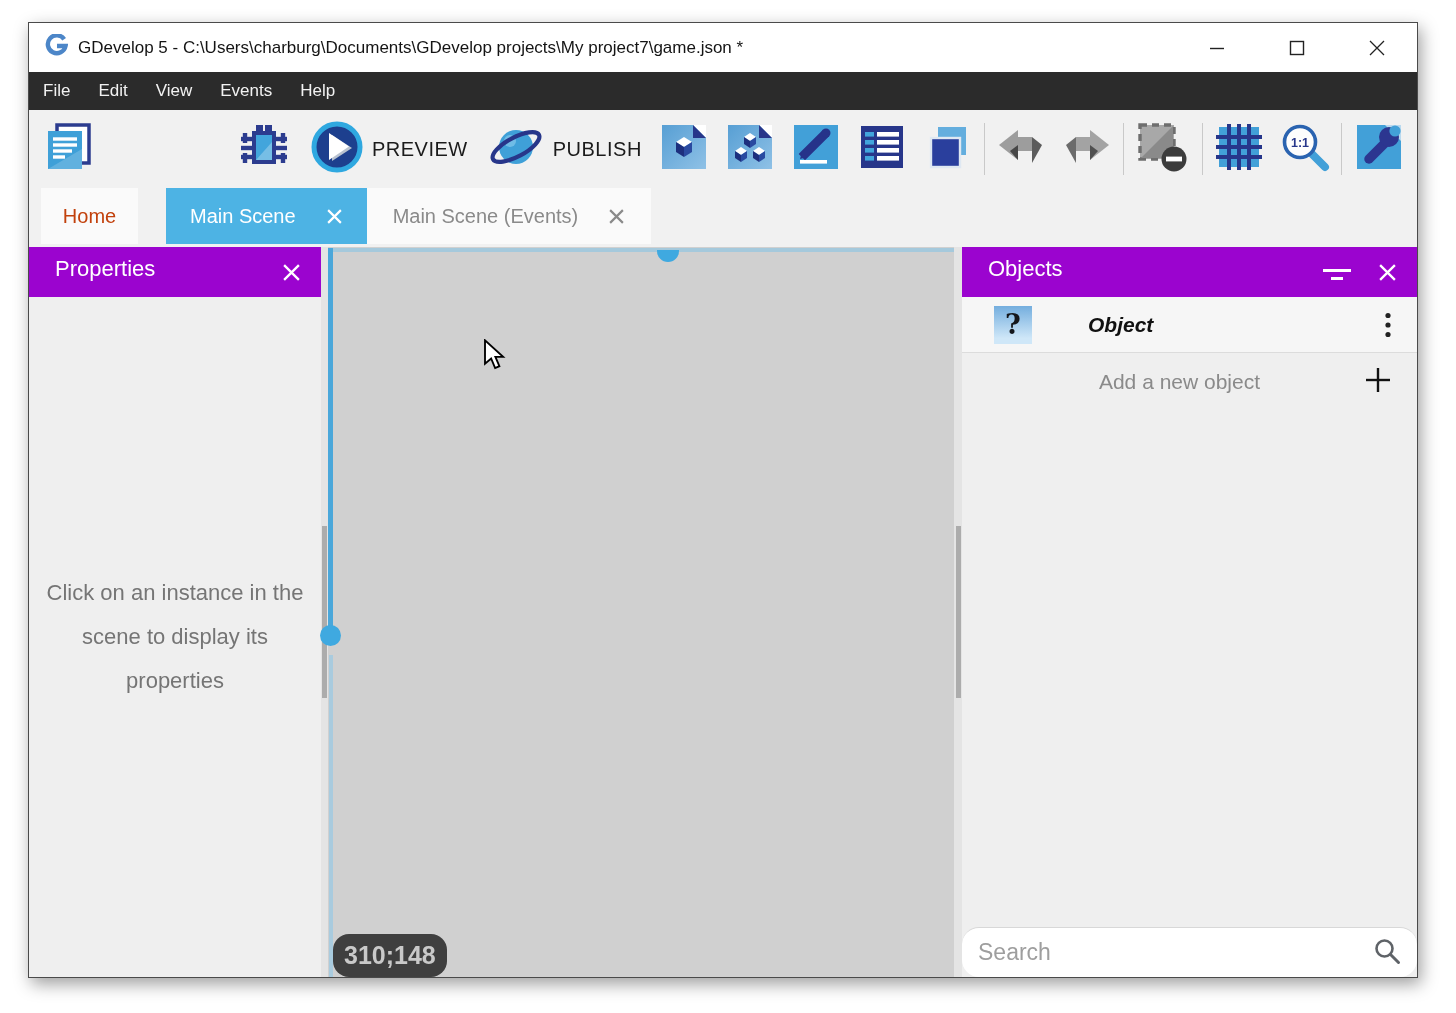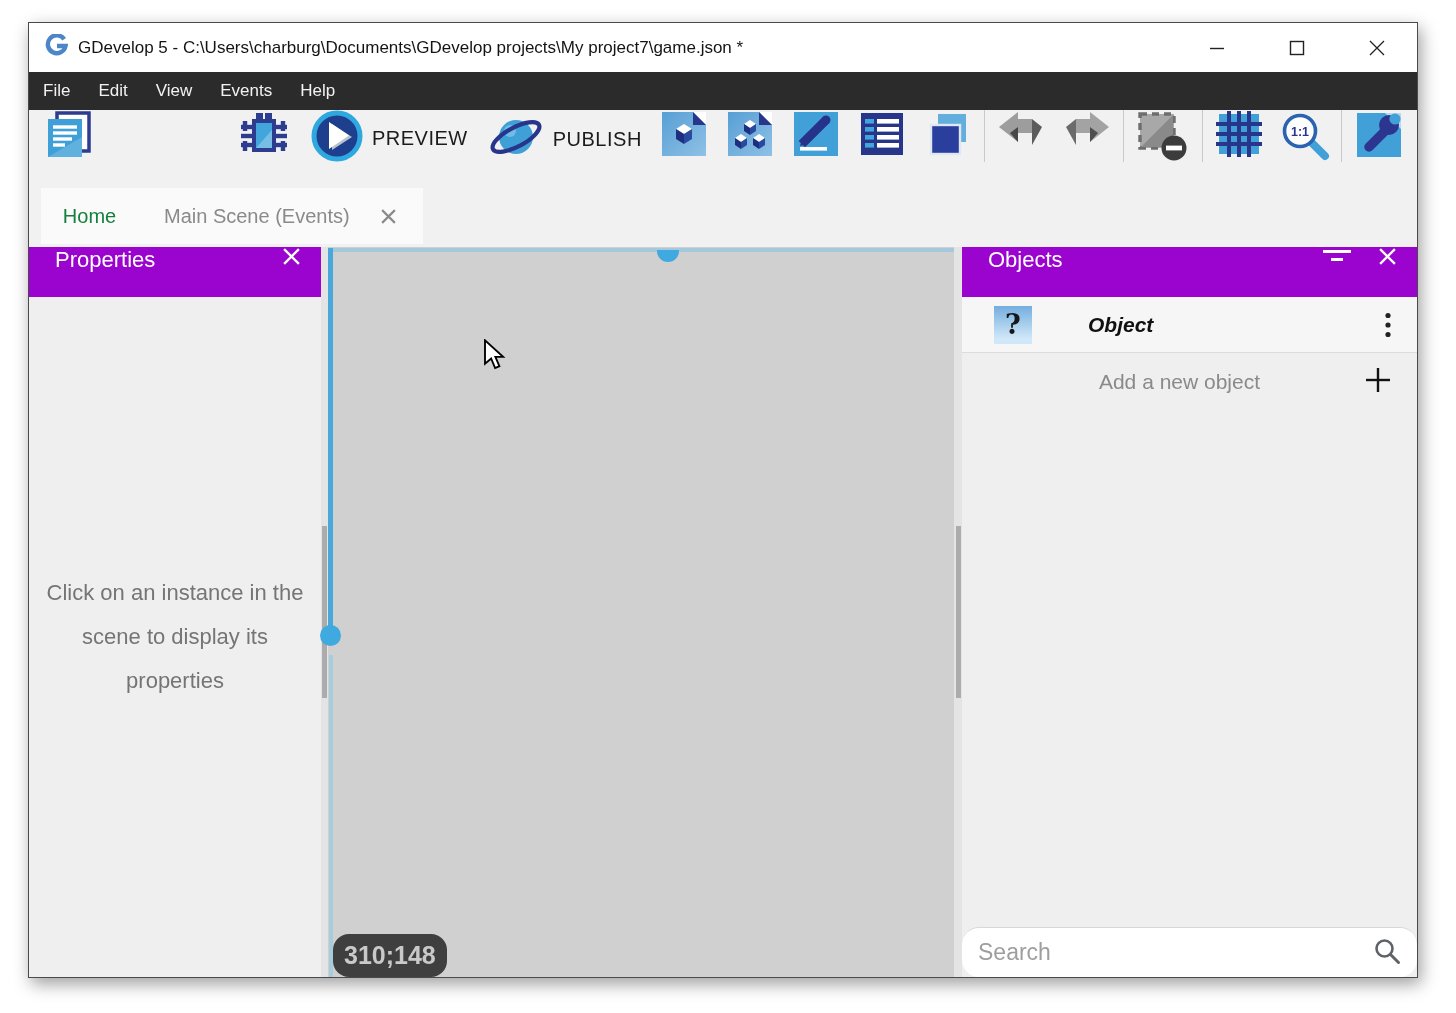--- a/index.html
+++ b/index.html
@@ -16,37 +16,37 @@
   .gd-logo { margin-left:16px; flex:0 0 auto; }
   .title-text { margin-left:10px; font-size:17px; color:#141414; white-space:nowrap; }
   .win-controls { margin-left:auto; display:flex; height:100%; }
   .win-btn { width:80px; height:100%; display:flex; align-items:center; justify-content:center; cursor:default; }
 
   
   .menubar { height:38px; background:#2b2b2b; display:flex; align-items:center; flex:0 0 auto; }
   .menu-item { color:#f2f2f2; font-size:17px; padding:0 14px; height:100%; display:flex; align-items:center; }
 
   
-  .toolbar { height:78px; background:#f1f1f1; display:flex; align-items:flex-start; flex:0 0 auto; }
+  .toolbar { height:78px; background:#f1f1f1; display:flex; align-items:center; flex:0 0 auto; }
   .tb-sep { width:1px; height:52px; background:#c9c9c9; margin:0 12px; }
   .tb-btn { display:flex; align-items:center; }
   .tb-label { font-size:20px; color:#1b1b1b; margin-left:9px; letter-spacing:.5px; }
 
   
   .tabbar { height:56px; background:#f1f1f1; display:flex; align-items:flex-end; flex:0 0 auto; }
   .tab { height:56px; display:flex; align-items:center; font-size:20px; }
-  .tab-home { margin-left:12px; width:97px; justify-content:center; color:#15803d; background:#fafafa; }
+  .tab-home { margin-left:12px; width:97px; justify-content:center; color:#c2410c; background:#fafafa; }
   .tab-active { background:#4db3e4; color:#fff; padding:0 24px; }
   .tab-inactive { background:#fafafa; color:#8a8a8a; padding:0 26px; }
   .tab-close { margin-left:30px; display:flex; align-items:center; }
 
   
   .content { flex:1 1 auto; display:flex; min-height:0; background:#f1f1f1; padding-top:3px; }
 
-  .panel-header { height:50px; background:#9b04cf; color:#fff; display:flex; align-items:flex-start;
+  .panel-header { height:50px; background:#9b04cf; color:#fff; display:flex; align-items:flex-end;
                   padding:0 20px 15px 26px; font-size:22px; flex:0 0 auto; }
   .ph-close { margin-left:26px; display:flex; align-items:center; }
 
   .properties-panel { width:292px; background:#efefef; display:flex; flex-direction:column; }
   .props-body { flex:1; display:flex; align-items:center; justify-content:center; padding:0 12px; }
   .props-msg { color:#757575; font-size:22px; line-height:44px; text-align:center; }
 
   .splitter { background:#e4e4e4; display:flex; align-items:center; justify-content:center; }
   .splitter.left { width:7px; }
   .splitter.right { width:8px; }
@@ -321,20 +321,28 @@
         <circle cx="35" cy="15" r="10" fill="#2c3690"></circle>
         <circle cx="41" cy="9" r="5.6" fill="#42a0d8"></circle>
       </svg>
     </span>
   </div>
 
   <div class="tabbar">
     <div class="tab tab-home">
       <span>Home</span>
     </div>
+    <div class="tab tab-active" style="margin-left:28px">
+      <span>Main Scene</span>
+      <span class="tab-close">
+        <svg width="17" height="17" viewBox="0 0 16 16">
+              <path d="M2 2 L14 14 M14 2 L2 14" stroke="#fff" stroke-width="2"></path>
+            </svg>
+      </span>
+    </div>
     <div class="tab tab-inactive">
       <span>Main Scene (Events)</span>
       <span class="tab-close">
         <svg width="17" height="17" viewBox="0 0 16 16">
               <path d="M2 2 L14 14 M14 2 L2 14" stroke="#8a8a8a" stroke-width="2"></path>
             </svg>
       </span>
     </div>
   </div>
 

